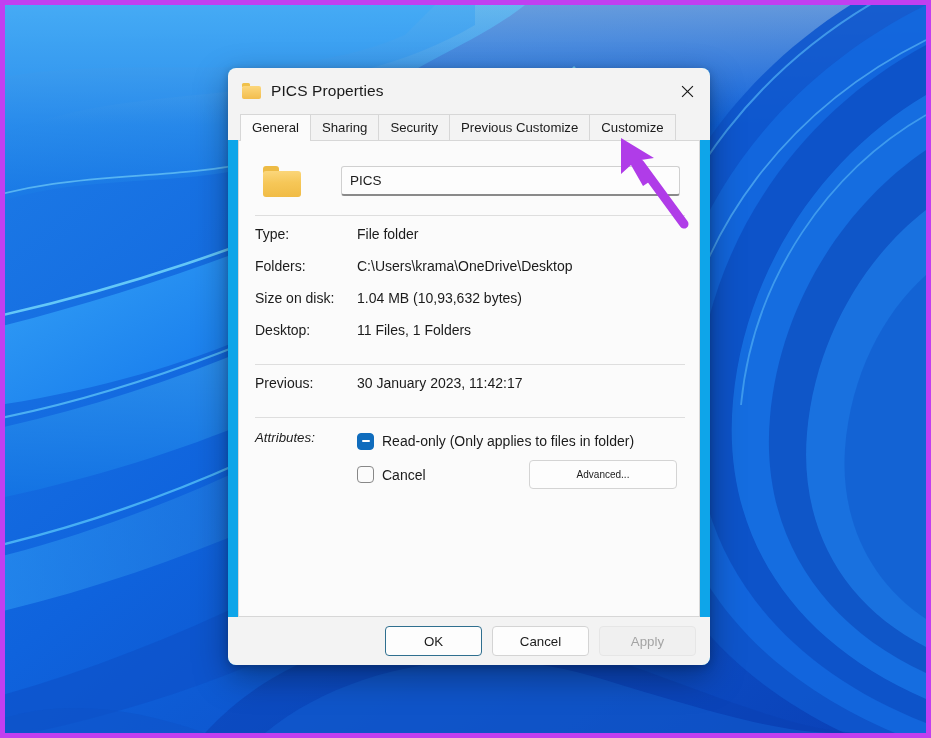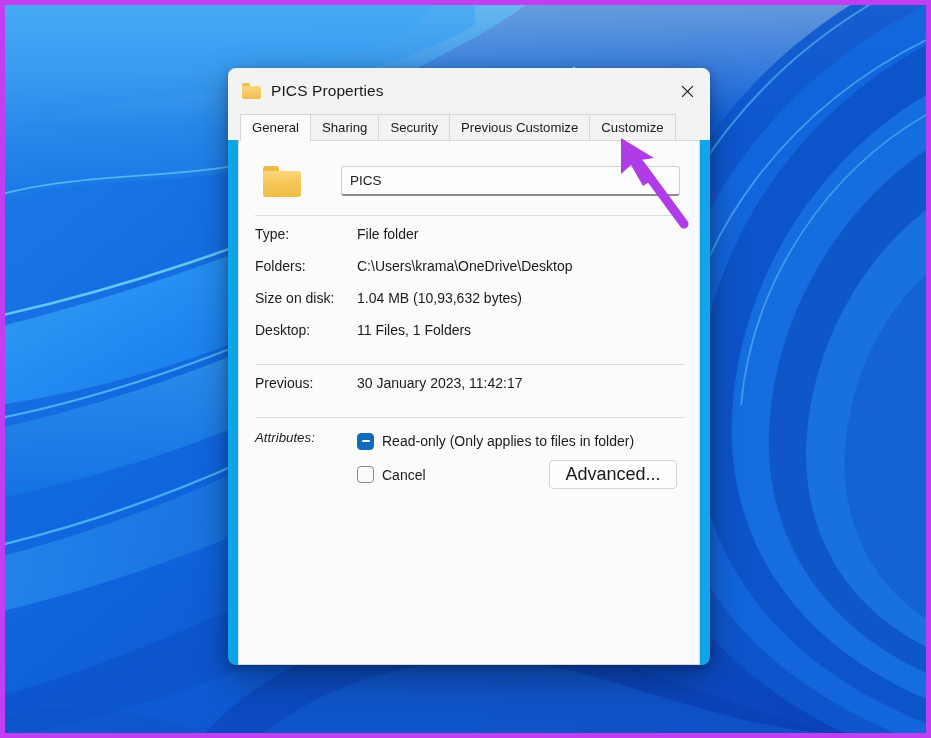--- a/index.html
+++ b/index.html
@@ -174,25 +174,25 @@
     display: flex; align-items: center; justify-content: center;
   }
   .chk.indeterminate { background: #0f6cbd; border: 1px solid #0f6cbd; }
   .chk.indeterminate .dash {
     width: 8px; height: 2px; background: #fff; border-radius: 1px;
   }
   .chk.empty { background: #fbfbfb; border: 1px solid #888; }
   .chk-label { margin-left: 8px; font-size: 14px; color: #1b1b1b; }
   .chk-second { display:flex; align-items:center; justify-content: space-between; margin-top: 6px; }
   #advanced {
-    width: 128px; height: 29px;
+    width: 148px; height: 29px;
     background: #fdfdfd;
     border: 1px solid #d4d4d4;
     border-radius: 4px;
-    font-size: 18px; color: #1b1b1b;
+    font-size: 10px; color: #1b1b1b;
     font-family: "Liberation Sans", sans-serif;
     cursor: default;
     margin-right: 6px;
   }
 
   
   #footer {
     flex: 0 0 48px; height: 48px;
     display: flex; align-items: center; justify-content: flex-end;
     padding-right: 14px; gap: 10px;
@@ -394,20 +394,25 @@
               <span class="chk-label">Cancel</span>
             </div>
             <button id="advanced">Advanced...</button>
           </div>
         </div>
       </div>
     </div>
 
   </div>
 
+  <div id="footer">
+    <button class="btn default">OK</button>
+    <button class="btn normal">Cancel</button>
+    <button class="btn disabled">Apply</button>
+  </div>
 </div>
 
 <svg id="arrow" viewBox="0 0 90 104">
   <path d="M9,10 L9,46 L19,37 L31,58 L40,52 L29,32 L42,30 Z" fill="#b03ce8"></path>
   <path d="M28,36 L72,96" stroke="#b03ce8" stroke-width="9" stroke-linecap="round" fill="none"></path>
 </svg>
 
 <div id="frame"></div>
 
 </body></html>

